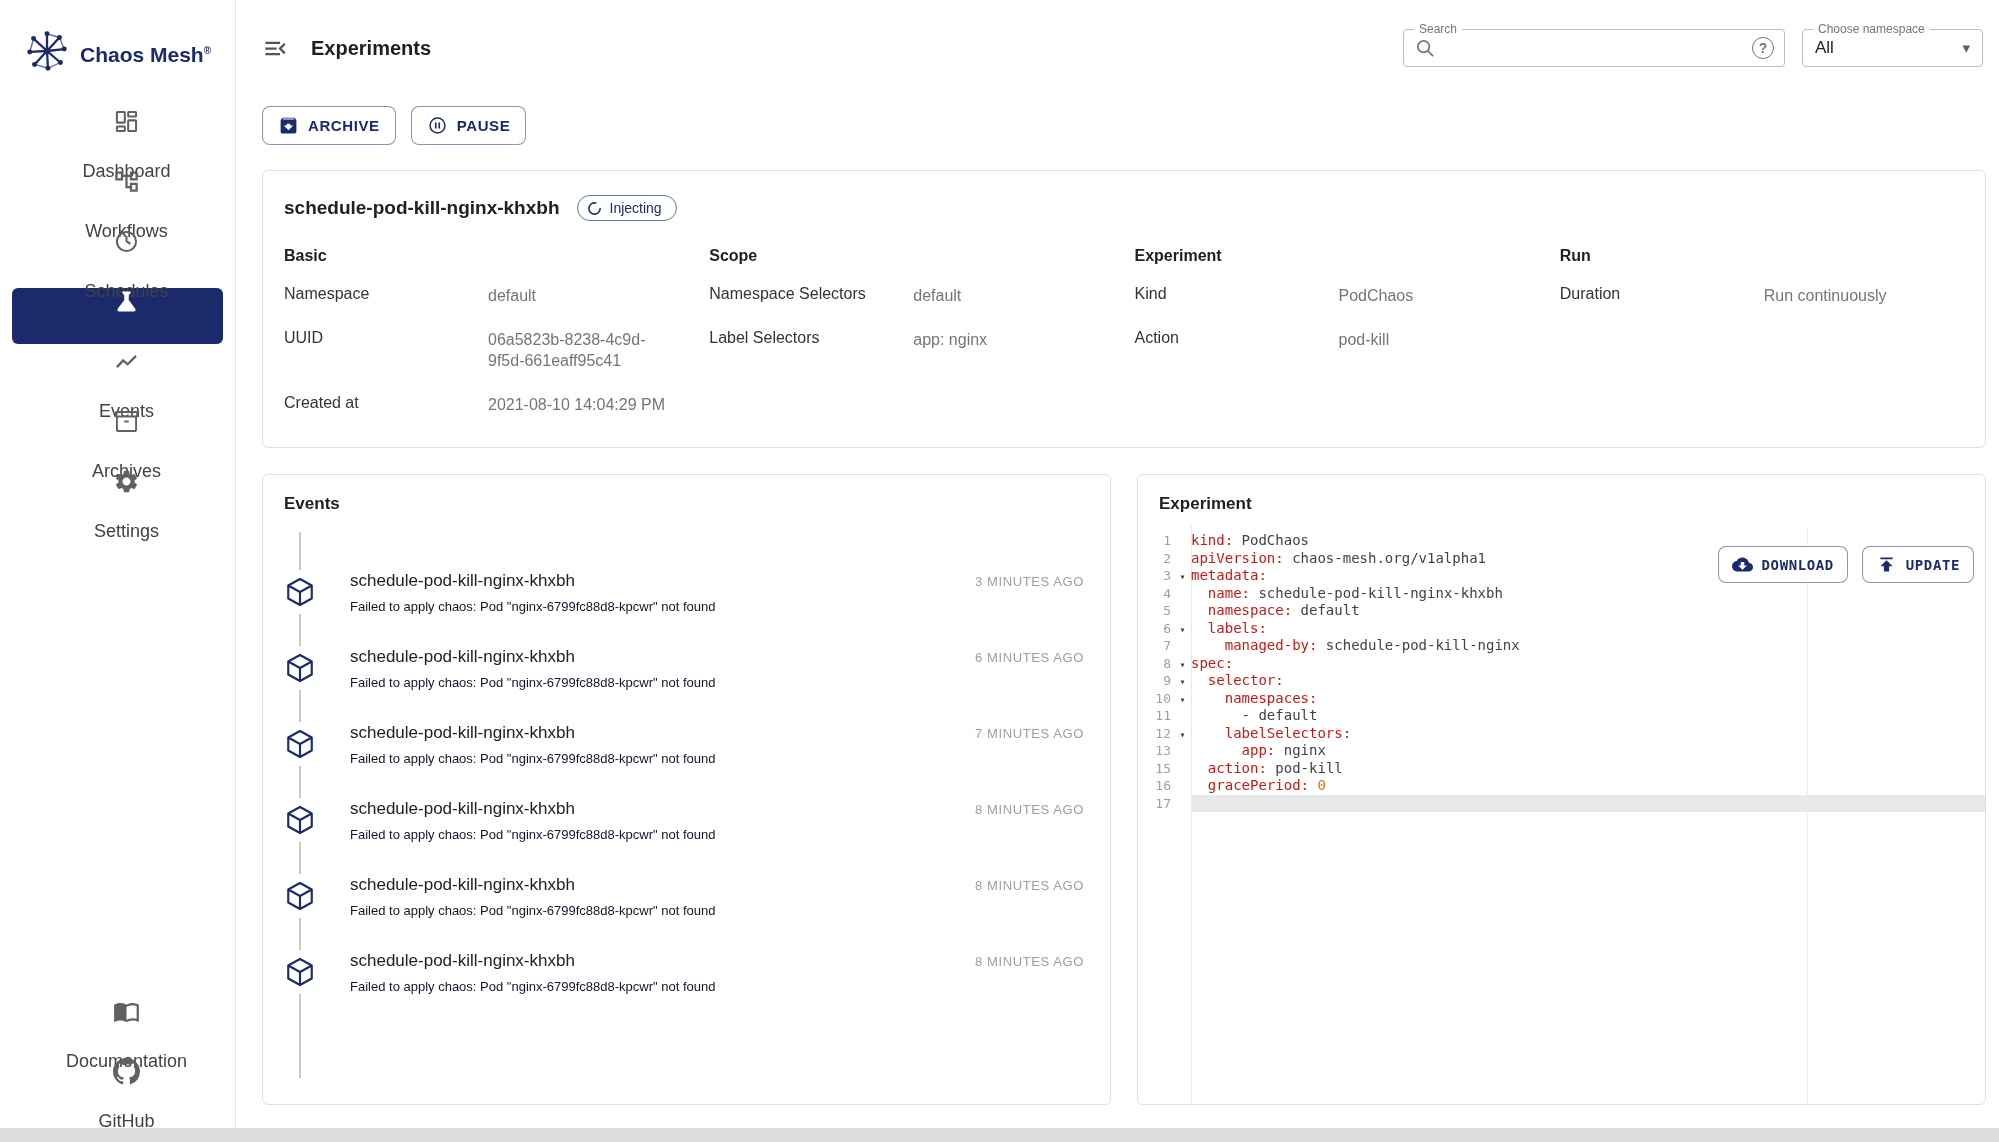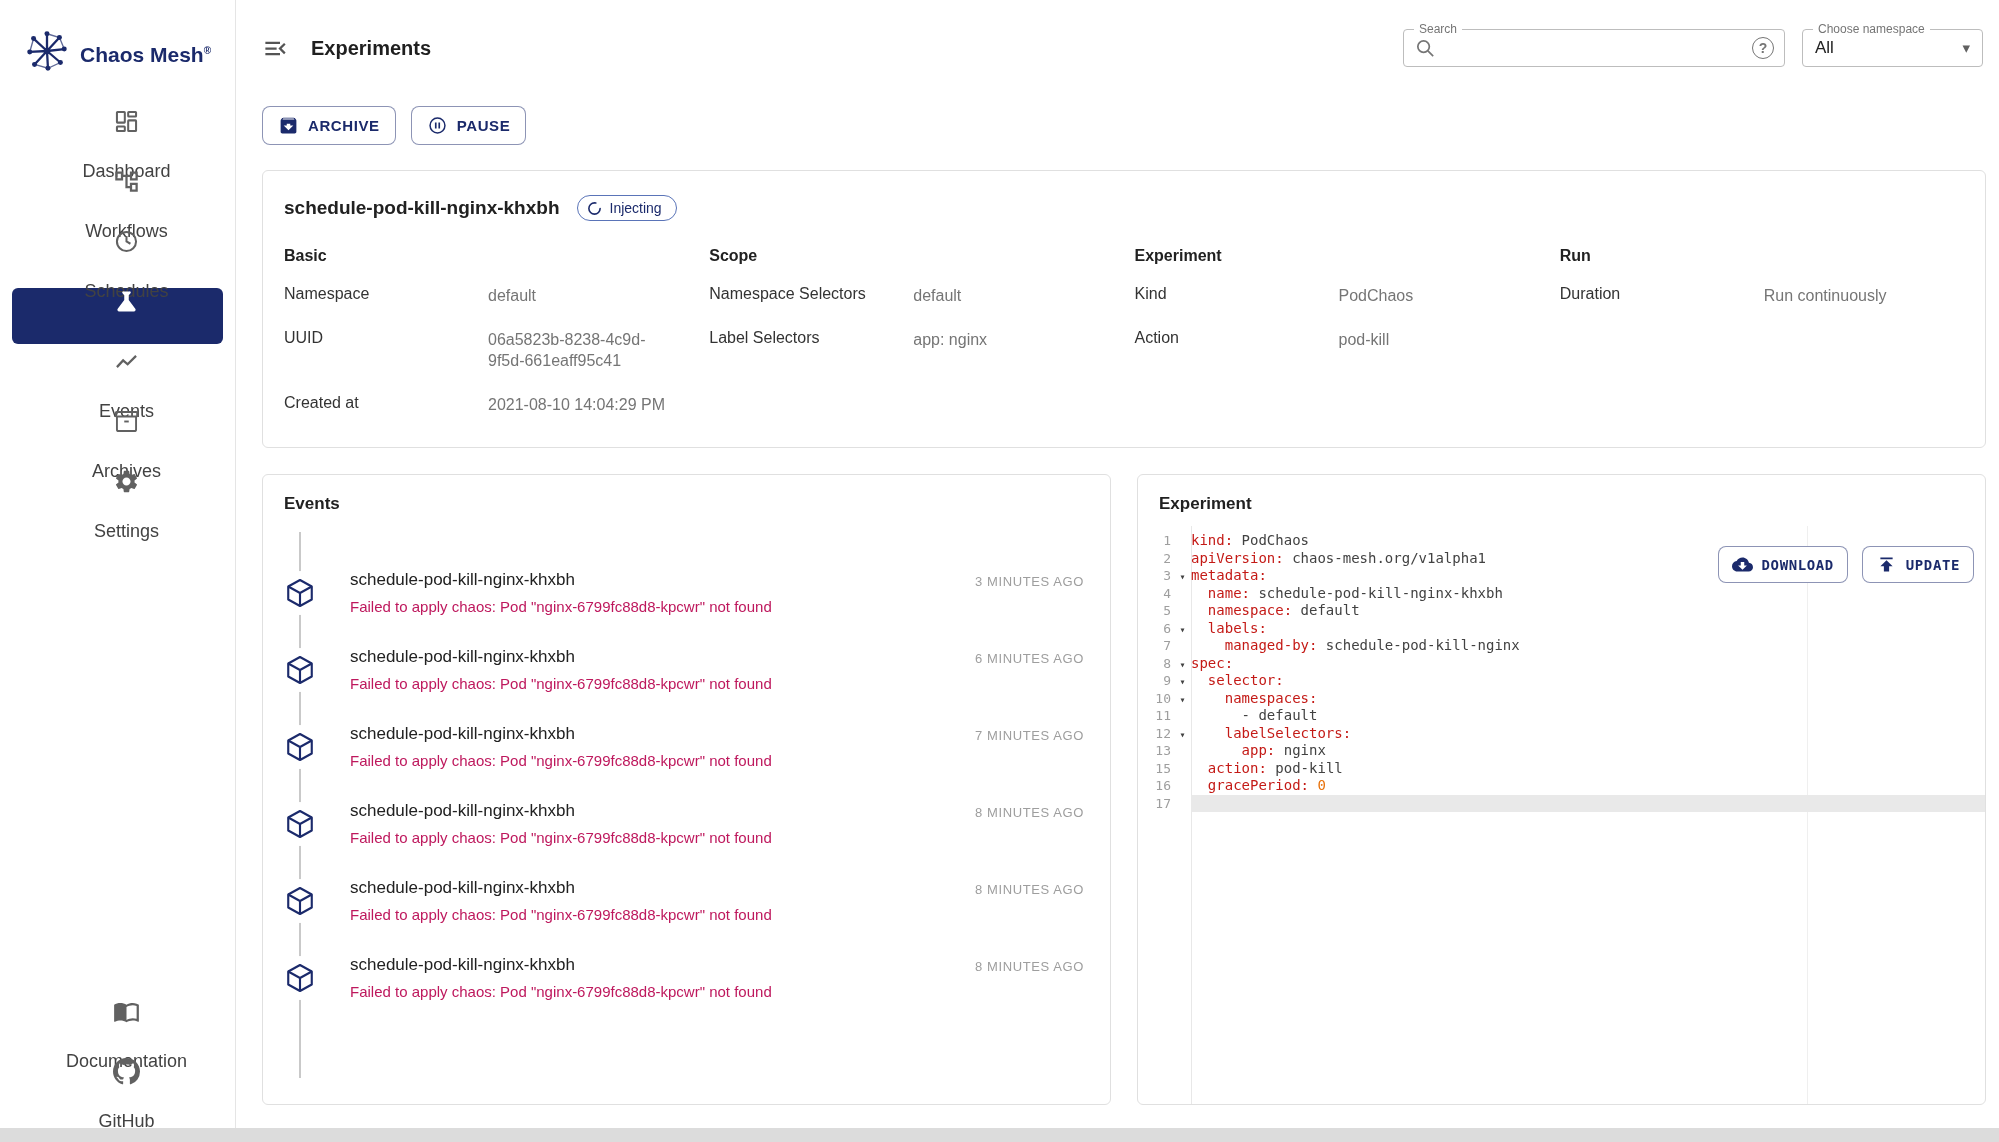--- a/index.html
+++ b/index.html
@@ -72,21 +72,21 @@
 
   
   .timeline { position:relative; flex:1; overflow:hidden; padding-top:44px; }
   .tl-line { position:absolute; left:36px; top:6px; bottom:26px; width:2px; background:#c9c9c9; }
   .event-row { position:relative; display:flex; align-items:center; padding:0 26px 0 15px; margin-bottom:32px; cursor:pointer; }
   .ev-icon-wrap { width:44px; height:44px; border-radius:50%; background:#fff; display:flex; align-items:center; justify-content:center;
                   flex-shrink:0; position:relative; z-index:1; }
   .ev-icon-wrap svg { width:34px; height:34px; }
   .ev-text { margin-left:28px; min-width:0; }
   .ev-title { font-size:17px; font-weight:500; color:#212121; }
-  .ev-msg { font-size:15px; color:#be185d; margin-top:8px; }
+  .ev-msg { font-size:13px; color:#0f172a; margin-top:8px; }
   .ev-time { margin-left:auto; align-self:flex-start; margin-top:4px; font-size:13px; color:#9e9e9e; letter-spacing:.6px; white-space:nowrap; padding-left:14px; }
 
   
   .editor { position:relative; flex:1; overflow:hidden; font-family:"DejaVu Sans Mono", monospace; font-size:14px; line-height:17.5px;
             padding-top:6px; cursor:text; }
   .gutter-sep { position:absolute; left:53px; top:0; bottom:0; width:1px; background:#e8e8e8; }
   .ruler { position:absolute; left:79%; top:0; bottom:0; width:1px; background:#efefef; }
   .cl { display:flex; height:17.5px; position:relative; }
   .ln { width:36px; text-align:right; color:#9e9e9e; font-size:13px; padding-right:3px; flex-shrink:0; }
   .fd { width:17px; flex-shrink:0; text-align:center; }

